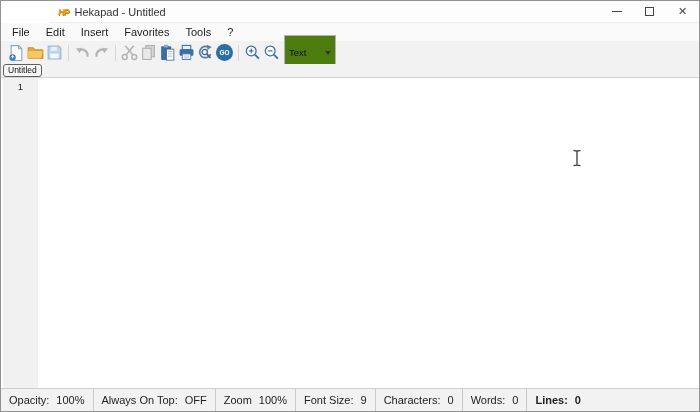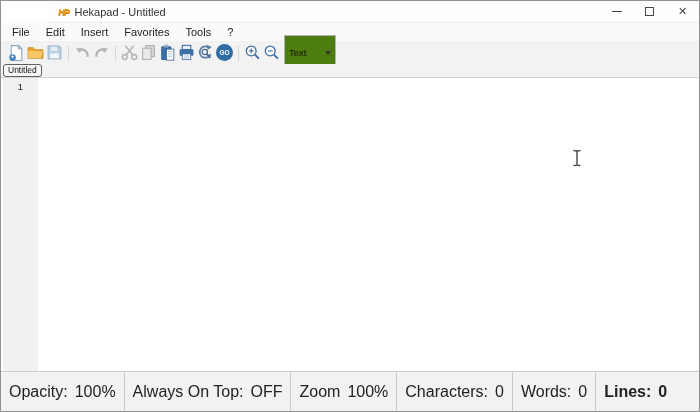--- a/index.html
+++ b/index.html
@@ -78,22 +78,22 @@
   .editor { flex:1 1 auto; background:#fff; display:flex; position:relative; }
   .gutter {
     width:35px; margin-left:2px; background:#f1f1f1;
     font-size:9.5px; color:#222; text-align:center; padding-top:3px;
   }
   .textarea-surface { flex:1; background:#fff; }
   .ibeam-cursor { position:absolute; left:571px; top:71px; }
 
   
   .statusbar {
-    height:40px; background:#f2f2f2; border-top:1px solid #cecece;
-    display:flex; align-items:stretch; font-size:16px; color:#222; flex:0 0 auto;
+    height:23px; background:#f2f2f2; border-top:1px solid #cecece;
+    display:flex; align-items:stretch; font-size:11px; color:#222; flex:0 0 auto;
   }
   .status-item {
     display:flex; align-items:center; padding:0 8px; border-right:1px solid #c9c9c9;
     white-space:nowrap;
   }
   .status-item .val { margin-left:7px; }
 </style>
 </head>
 <body>
 
@@ -266,20 +266,24 @@
   </div>
   <div class="status-item">
     <span>Always On Top:</span>
     <span class="val">OFF</span>
   </div>
   <div class="status-item">
     <span>Zoom</span>
     <span class="val">100%</span>
   </div>
   <div class="status-item">
+    <span>Font Size:</span>
+    <span class="val">9</span>
+  </div>
+  <div class="status-item">
     <span>Characters:</span>
     <span class="val">0</span>
   </div>
   <div class="status-item">
     <span>Words:</span>
     <span class="val">0</span>
   </div>
   <div class="status-item" style="border-right:none;font-weight:bold;">
     <span>Lines:</span>
     <span class="val">0</span>

